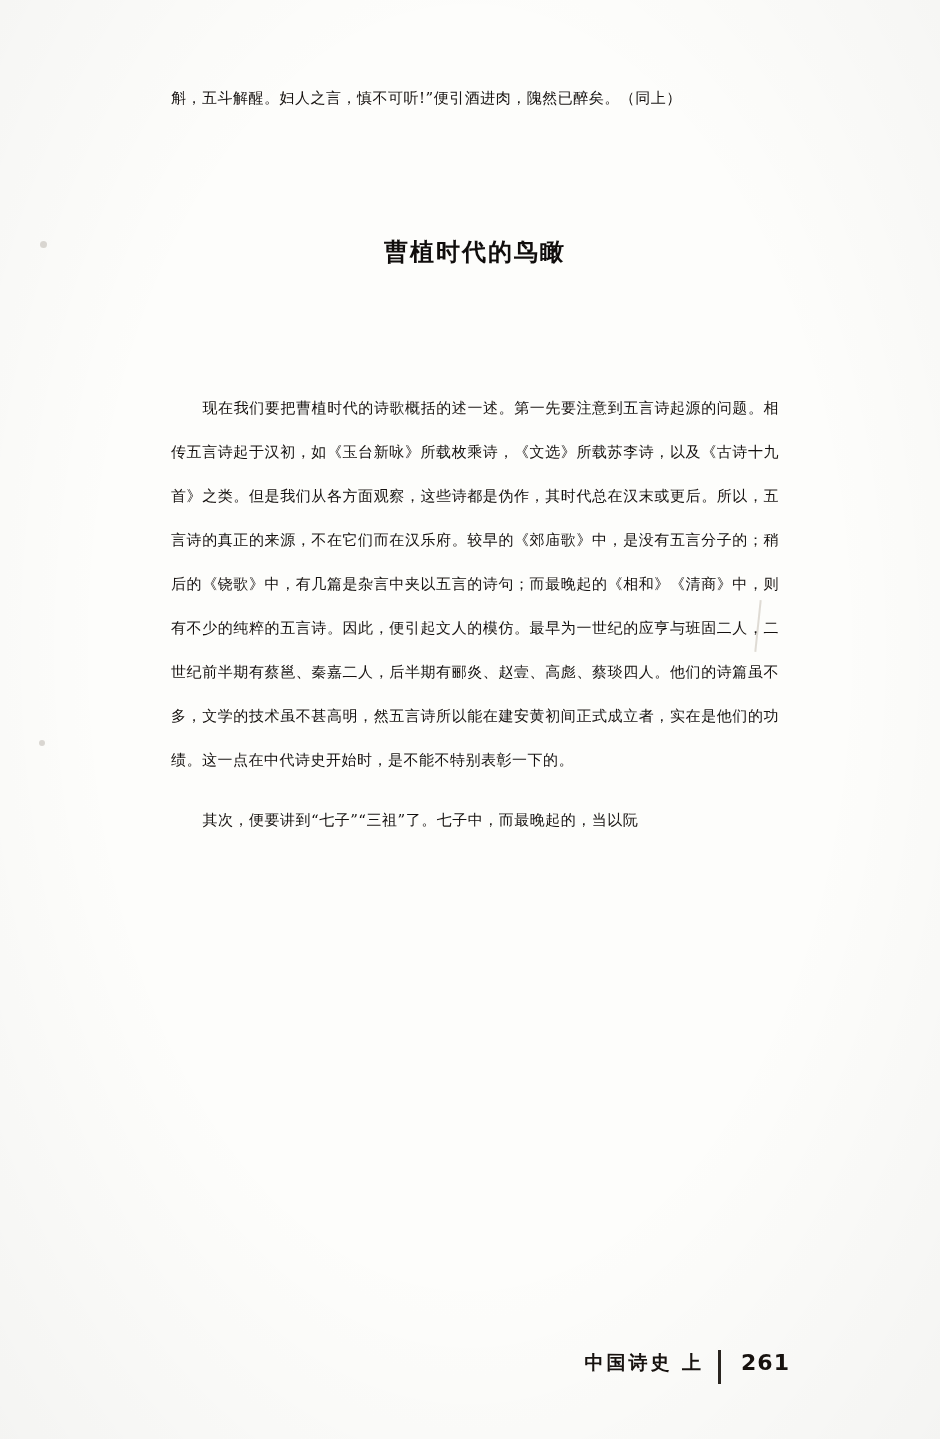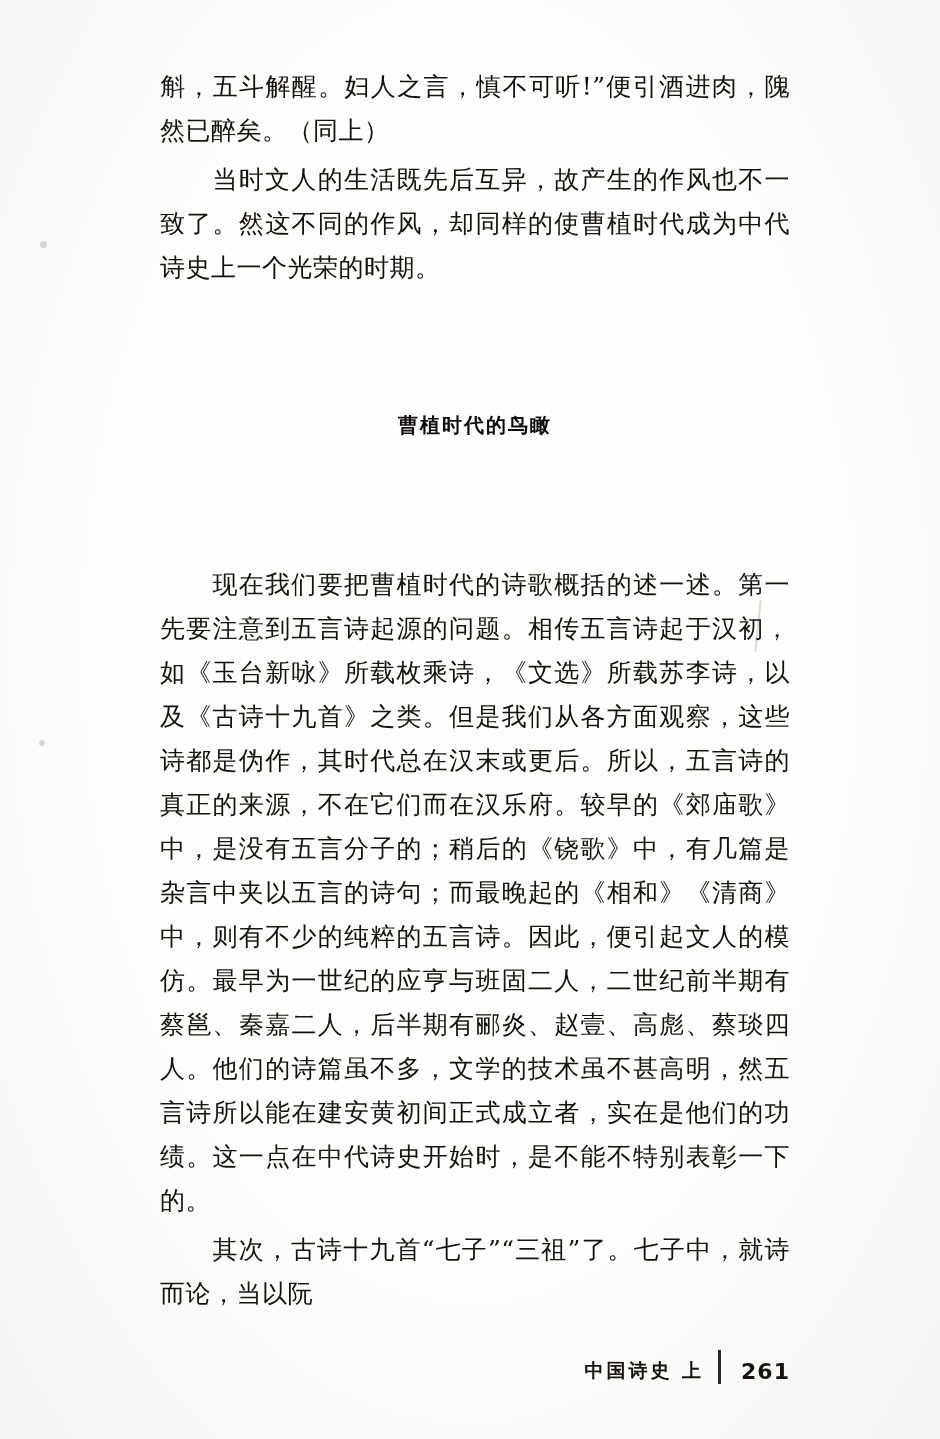--- a/index.html
+++ b/index.html
@@ -28,53 +28,53 @@
       radial-gradient(ellipse at 50% 45%, rgba(255,255,255,0) 55%, rgba(0,0,0,0.035) 100%);
     pointer-events: none;
   }
   .content {
     position: absolute;
     left: 155px;
     top: 60px;
     width: 640px;
   }
   .para {
-    font-size: 25px;
+    font-size: 15px;
     line-height: 44px;
     color: #15110f;
     text-align: justify;
     text-justify: inter-character;
     letter-spacing: 0.5px;
-    margin: 5px;
+    margin: 16px;
     word-break: break-all;
   }
   .para.indent {
     text-indent: 2.1em;
   }
   .para + .para {
     margin-top: 0px;
   }
   .section-title {
-    margin: 17px;
+    margin: 0;
     text-align: center;
-    font-size: 20px;
+    font-size: 24px;
     font-weight: bold;
     letter-spacing: 2px;
     color: #100d0c;
     font-family: Liberation Serif, serif;
   }
   .gap-before-title { height: 100px; }
   .gap-after-title { height: 102px; }
 
   .footer {
     position: absolute;
     right: 150px;
     bottom: 55px;
     display: flex;
-    align-items: flex-end;
+    align-items: flex-start;
     gap: 0px;
     height: 34px;
   }
   .footer-book {
     font-size: 19px;
     letter-spacing: 3px;
     color: #17120f;
     font-family: "DejaVu Sans", "Liberation Sans", sans-serif;
     font-weight: bold;
     padding-right: 14px;
@@ -112,31 +112,30 @@
 
   <div class="speck" style="left:40px; top:241px; width:7px; height:7px;"></div>
   <div class="speck" style="left:39px; top:740px; width:6px; height:6px;"></div>
   <div class="edge-mark" style="left:757px; top:600px; width:2px; height:52px; transform:rotate(6deg);"></div>
 
   <div class="content">
 
     <p class="para">斛，五斗解醒。妇人之言，慎不可听!”便引酒进肉，隗然已醉矣。（同上）</p>
 
 
-    <p class="para indent">当时文人的生活既先后互异，故产生的作风也不一致了。然这不同的作风，却同样的使曹植时代成为中代诗史上一个光荣的时期。</p>
 
     <div class="gap-before-title"></div>
 
     <h2 class="section-title">曹植时代的鸟瞰</h2>
 
     <div class="gap-after-title"></div>
 
     <p class="para indent">现在我们要把曹植时代的诗歌概括的述一述。第一先要注意到五言诗起源的问题。相传五言诗起于汉初，如《玉台新咏》所载枚乘诗，《文选》所载苏李诗，以及《古诗十九首》之类。但是我们从各方面观察，这些诗都是伪作，其时代总在汉末或更后。所以，五言诗的真正的来源，不在它们而在汉乐府。较早的《郊庙歌》中，是没有五言分子的；稍后的《铙歌》中，有几篇是杂言中夹以五言的诗句；而最晚起的《相和》《清商》中，则有不少的纯粹的五言诗。因此，便引起文人的模仿。最早为一世纪的应亨与班固二人，二世纪前半期有蔡邕、秦嘉二人，后半期有郦炎、赵壹、高彪、蔡琰四人。他们的诗篇虽不多，文学的技术虽不甚高明，然五言诗所以能在建安黄初间正式成立者，实在是他们的功绩。这一点在中代诗史开始时，是不能不特别表彰一下的。</p>
 
-    <p class="para indent">其次，古诗十九首“七子”“三祖”了。七子中，就诗而论，当以阮</p>
+    <p class="para indent">其次，便要讲到“七子”“三祖”了。七子中，而最晚起的，当以阮</p>
 
   </div>
 
   <div class="footer">
     <span class="footer-book">中国诗史 上</span>
     <span class="footer-rule"></span>
     <span class="footer-page">261</span>
   </div>
 
 </div>

